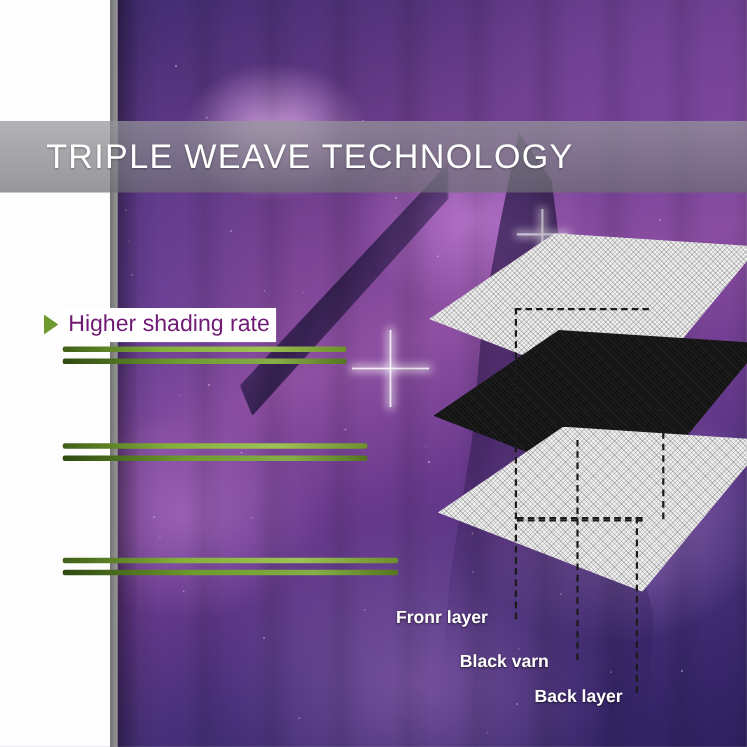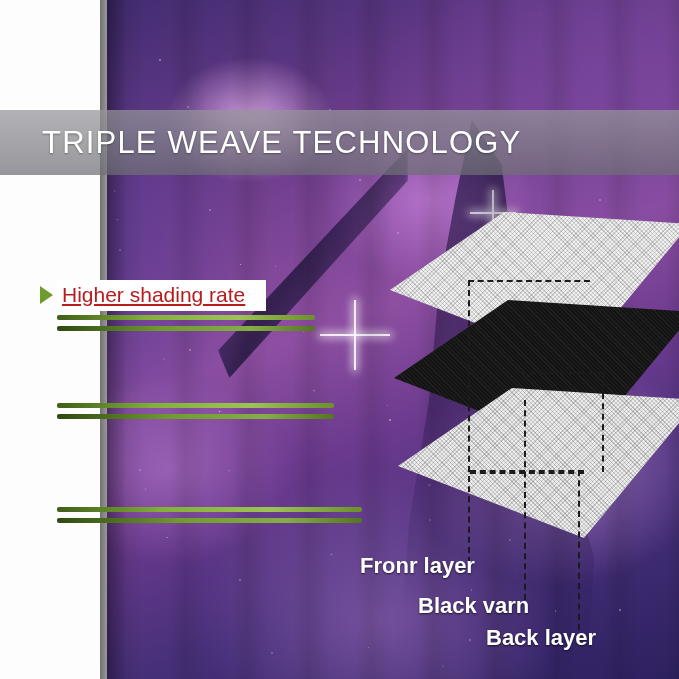--- a/index.html
+++ b/index.html
@@ -168,26 +168,25 @@
     width: 0; height: 0;
     border-top: 9px solid transparent;
     border-bottom: 9px solid transparent;
     border-left: 13px solid #6f9b2e;
     margin-top: 6px;
     margin-right: 4px;
     flex: none;
   }
   .feat-label {
     background: #ffffff;
-    color: #b91c1c;
+    color: #701a75;
     font-size: 21px;
     line-height: 28px;
-    padding: 1px 21px 2px 5px;
+    padding: 1px 6px 2px 5px;
     white-space: nowrap;
-    text-decoration: underline;
   }
   .bars {
     position: absolute;
     z-index: 11;
   }
   .bar {
     height: 5px;
     border-radius: 2px;
     margin-bottom: 6px;
   }
@@ -249,21 +248,21 @@
     border-left: 2px dashed #1b1b1b;
   }
   #ld1 { left: 468px; top: 385px; height: 178px; }
   #ld2 { left: 524px; top: 400px; height: 200px; }
   #ld3 { left: 578px; top: 470px; height: 160px; }
 
   .layer-label {
     position: absolute;
     z-index: 16;
     color: #ffffff;
-    font-size: 22px;
+    font-size: 16px;
     font-weight: 700;
     white-space: nowrap;
     text-shadow: 0 1px 2px rgba(0,0,0,0.65);
   }
   #ll1 { left: 360px; top: 553px; }
   #ll2 { left: 418px; top: 593px; }
   #ll3 { left: 486px; top: 625px; }
 </style>
 </head>
 <body>

